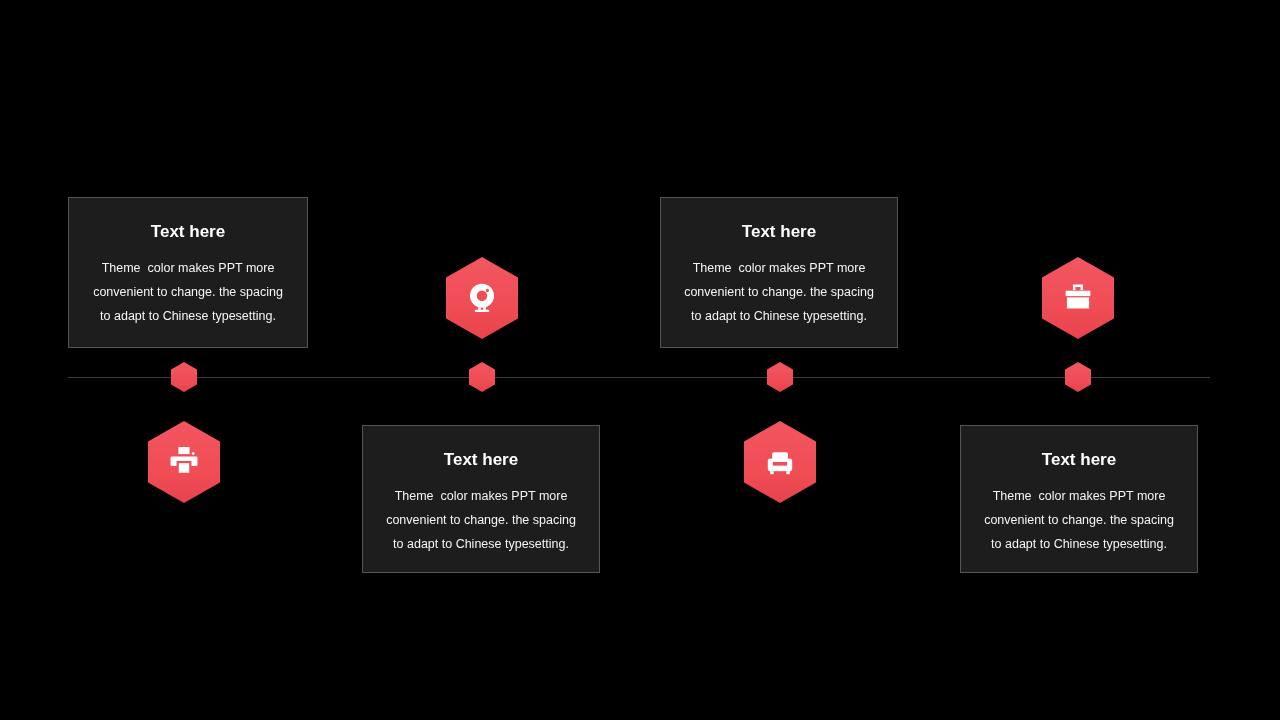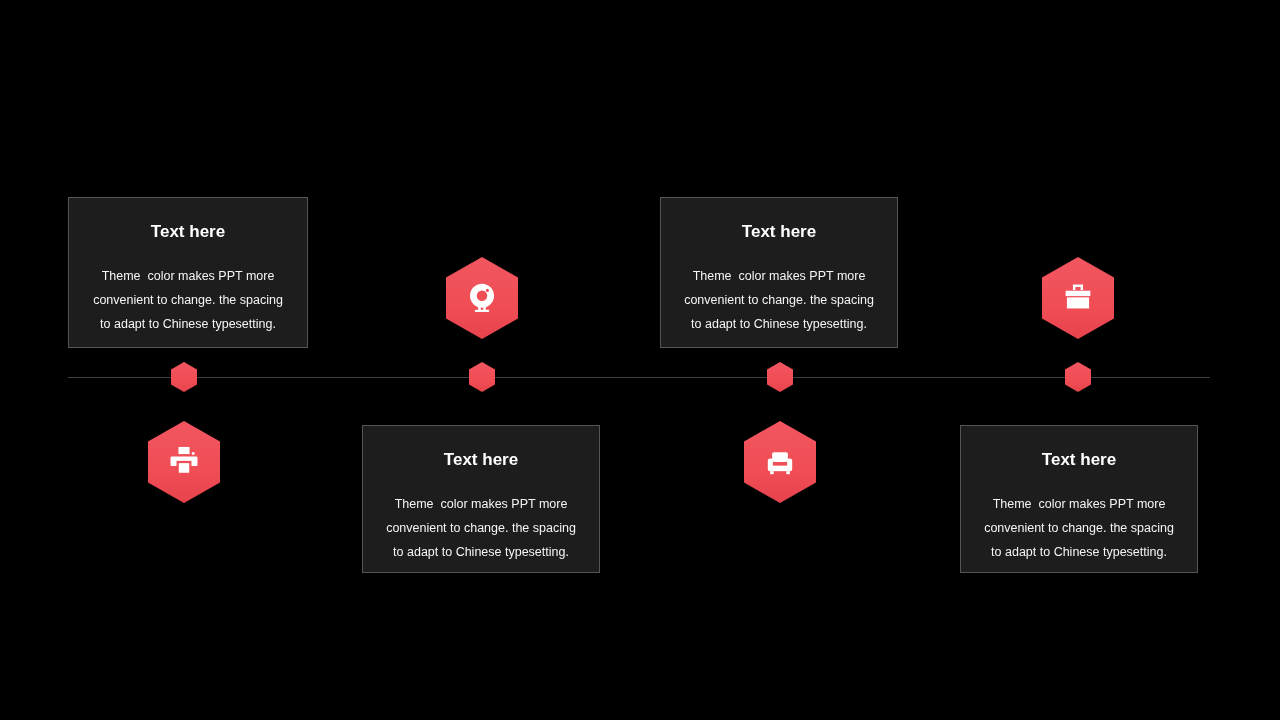--- a/index.html
+++ b/index.html
@@ -32,21 +32,21 @@
     box-shadow:0 2px 8px rgba(0,0,0,0.55);
   }
   .card h2{
     color:#ffffff;
     font-size:17px;
     font-weight:bold;
     line-height:20px;
     margin-top:8px;
   }
   .card p{
-    margin-top:22px;
+    margin-top:14px;
     color:var(--text);
     font-size:12.5px;
     line-height:24px;
     white-space:pre-wrap;
   }
   .card-1{left:68px;top:197px;width:240px;height:151px;}
   .card-2{left:362px;top:425px;width:238px;height:148px;}
   .card-3{left:660px;top:197px;width:238px;height:151px;}
   .card-4{left:960px;top:425px;width:238px;height:148px;}
 

